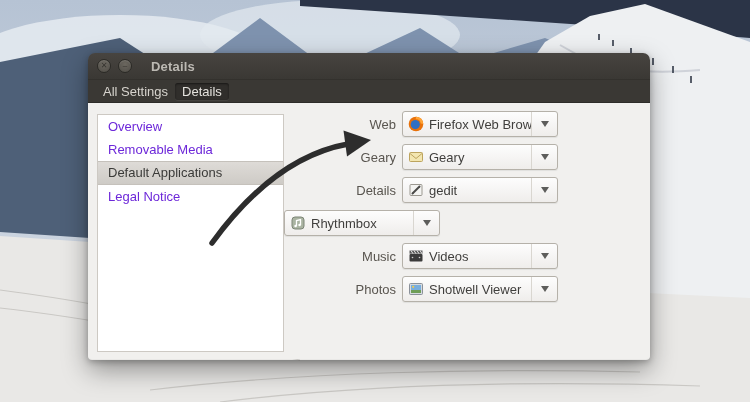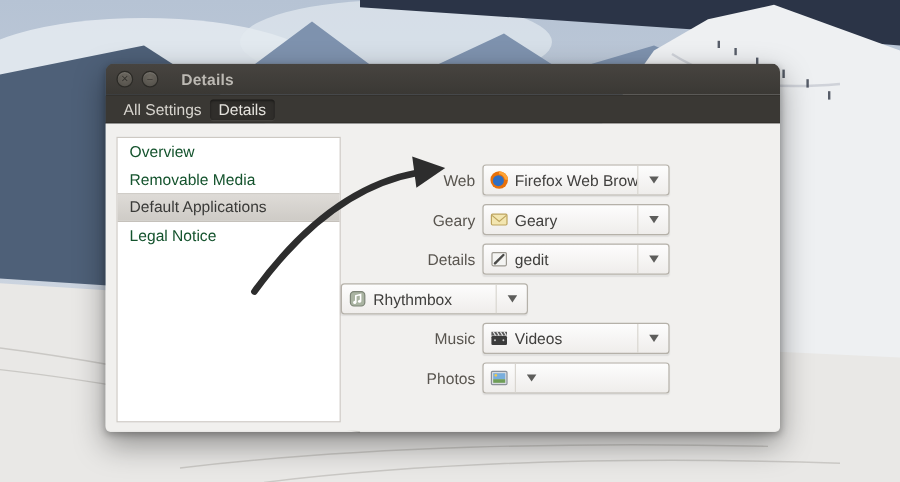--- a/index.html
+++ b/index.html
@@ -51,32 +51,32 @@
     border-radius:0 0 4px 4px;
   }
 
   
   .sidebar {
     position:absolute; left:9px; top:11px; width:187px; height:238px;
     background:#ffffff; border:1px solid #cdc9c3;
   }
   .side-item {
     height:23px; line-height:23px; padding-left:10px;
-    font-size:13px; color:#14532d; cursor:pointer;
+    font-size:13px; color:#6d28d9; cursor:pointer;
   }
   .side-item.selected {
     background:linear-gradient(#dedbd7,#cecbc6);
     border-top:1px solid #c5c1bb; border-bottom:1px solid #c5c1bb;
     height:24px; line-height:22px; color:#3a3a38;
   }
 
   
   .panel { position:absolute; left:196px; top:0; right:0; bottom:0; }
   .row { display:flex; align-items:center; height:26px; margin-bottom:7px; }
-  .row:first-child { margin-top:34px; }
+  .row:first-child { margin-top:8px; }
   .row-label { width:112px; text-align:right; font-size:13px; color:#59554f; margin-right:6px; }
   .combo {
     width:156px; height:26px; display:flex; align-items:center;
     border:1px solid #b5b1a9; border-radius:3px;
     background:linear-gradient(#fdfdfd,#efedeb);
     box-shadow:0 1px 1px rgba(0,0,0,.07);
     padding-left:5px; cursor:pointer;
   }
   .combo .app-icon { width:16px; height:16px; margin-right:5px; flex:0 0 16px; }
   .combo .val { flex:1; font-size:13px; color:#403f3d; white-space:nowrap; overflow:hidden; }
@@ -233,20 +233,21 @@
 
         <div class="row">
           <div class="row-label">Photos</div>
           <div class="combo">
             <svg class="app-icon" viewBox="0 0 16 16">
               <rect x="1.5" y="2.5" width="13" height="11" rx="1" fill="#d7dbe0" stroke="#8a9099" stroke-width="1"></rect>
               <rect x="3" y="4" width="10" height="5" fill="#79aedd"></rect>
               <circle cx="5.2" cy="5.8" r="1.1" fill="#f2c94c"></circle>
               <rect x="3" y="9" width="10" height="3" fill="#6f9e58"></rect>
             </svg>
+            <span class="val">Shotwell Viewer</span>
             <span class="arrowbox">
                 <span class="tri"></span>
               </span>
           </div>
         </div>
 
       </div>
     </div>
   </div>
 

